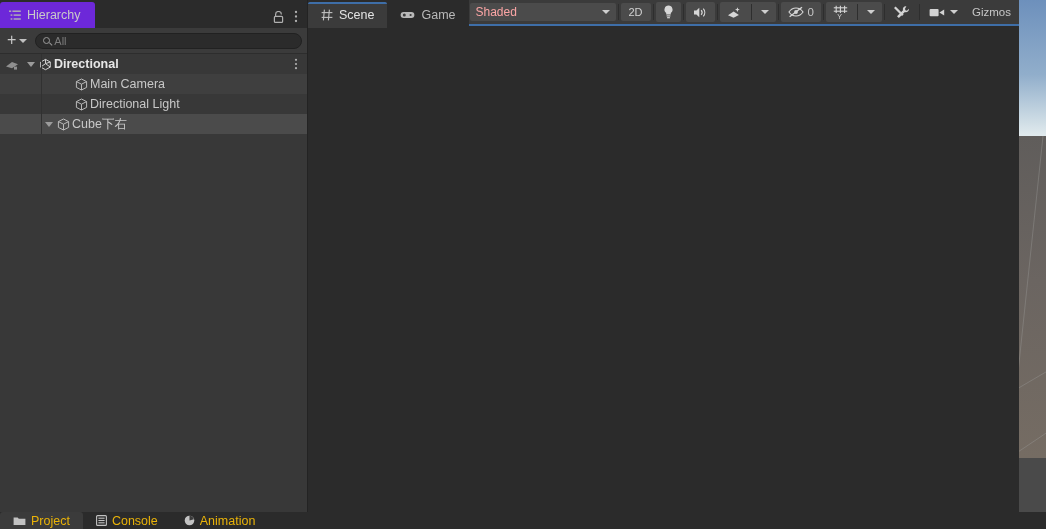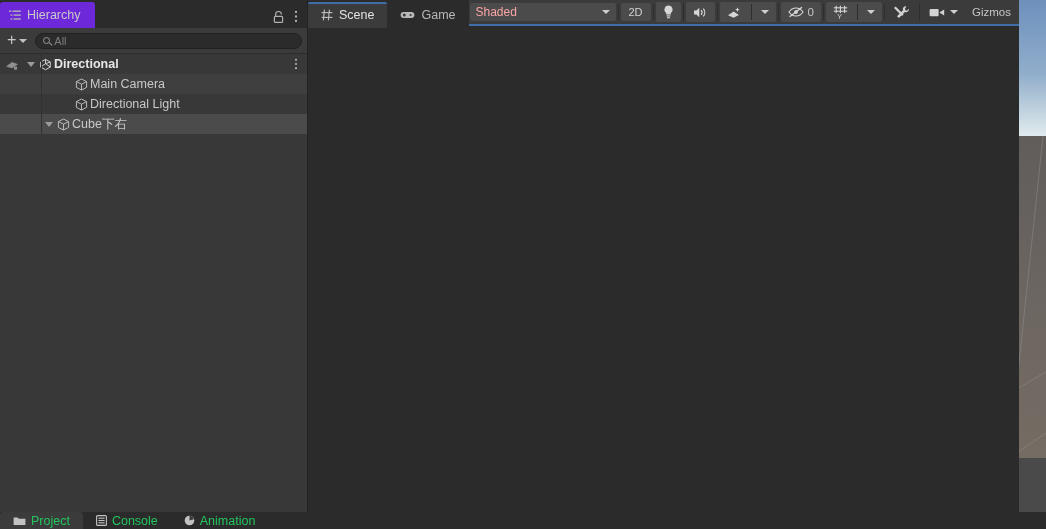--- a/index.html
+++ b/index.html
@@ -78,21 +78,21 @@
   .searchwide { flex:1; height:18px; background:#3b3b3b; }
 
   .viewport { flex:1; position:relative; overflow:hidden; background:#4a4a4a; }
   .bottombar { height:17px; background:#2b2b2b; display:flex; align-items:flex-start;
     overflow:hidden; }
 
   
   .dock { position:absolute; left:0; bottom:0; width:1046px; height:17px;
     background:#2b2b2b; display:flex; align-items:flex-start; z-index:40; }
   .dtab { height:17px; display:flex; align-items:center; gap:5px; padding:0 13px;
-    font-size:12.5px; color:#22c55e; }
+    font-size:12.5px; color:#eab308; }
   .dtab.active { background:#3b3b3b; border-top-left-radius:3px; border-top-right-radius:3px;}
   .dtab .g { font-size:11px; line-height:1; }
 
   svg { display:block; }
 </style>
 </head>
 <body>
 
 <div class="app">
 

